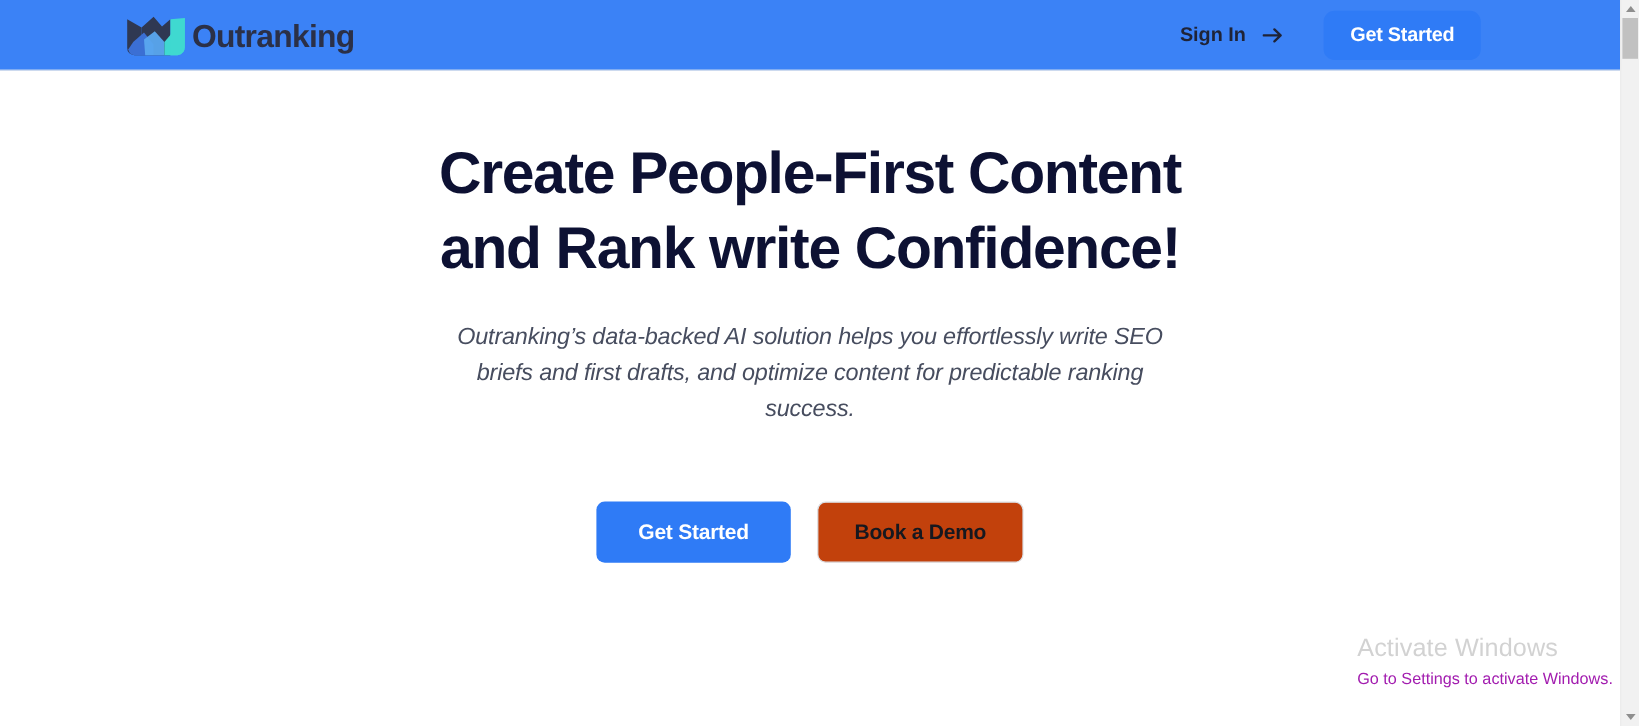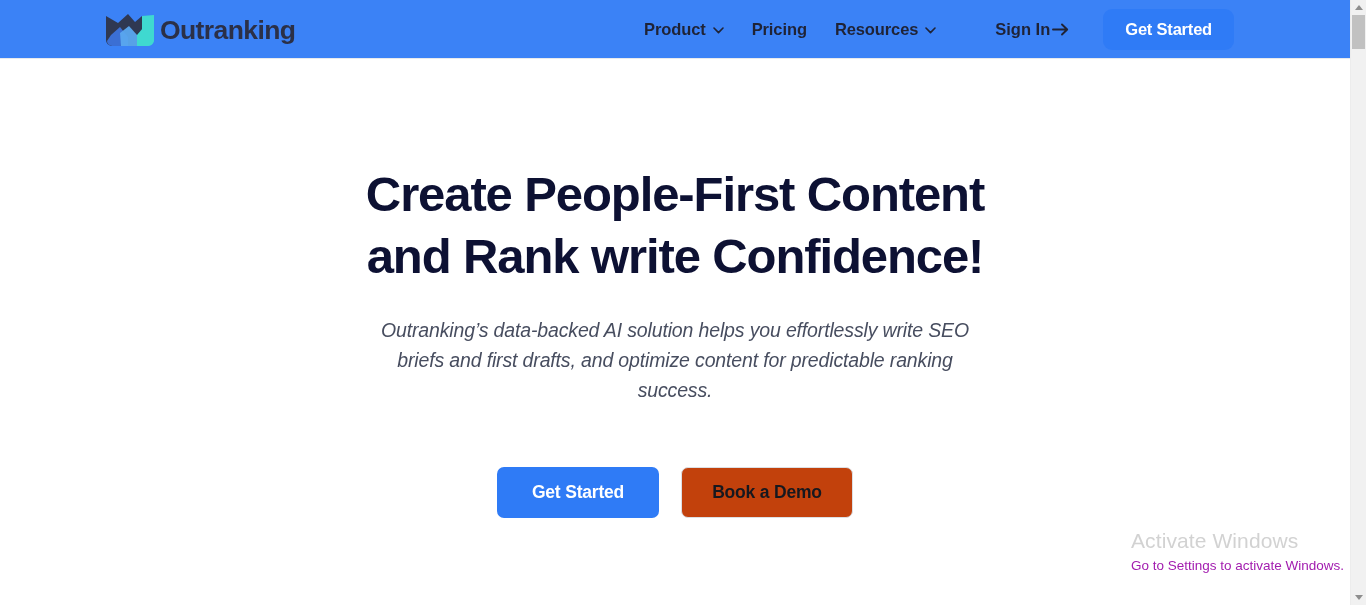--- a/index.html
+++ b/index.html
@@ -104,21 +104,21 @@
     right: 116px;
     top: 0;
     height: 59px;
     display: flex;
     align-items: center;
     gap: 0;
   }
   .signin {
     display: flex;
     align-items: center;
-    gap: 2px;
+    gap: 14px;
     font-size: 16.5px;
     font-weight: 600;
     color: #1f2336;
     cursor: pointer;
     padding-right: 34px;
     white-space: nowrap;
   }
   .arrow-ico {
     display: block;
     width: 17px;
@@ -142,21 +142,21 @@
   
   .hero {
     position: absolute;
     top: 60px;
     left: 0;
     width: 1350px;
     text-align: center;
   }
   .hero-title {
     margin: 0;
-    padding-top: 103px;
+    padding-top: 54px;
     font-size: 49px;
     line-height: 62px;
     font-weight: 700;
     letter-spacing: -1.1px;
     color: #0d1133;
     max-width: 700px;
     margin-left: auto;
     margin-right: auto;
   }
   .hero-sub {
@@ -290,45 +290,20 @@
             <path d="M14 10 L24 1 L31 9 L38 3 L38 33 L14 33 Z" fill="#2f3852"></path>
             <path d="M7 22 L16 14 L24 24 L24 33 L8 33 Q3 32 3 28 Z" fill="#3b6fd4"></path>
             <path d="M16 20 L25 13 L33 22 L33 33 L17 33 Z" fill="#5aa6ef" opacity="0.95"></path>
             <path d="M50 2 L50 26 Q50 32 44 33 L33 33 L33 22 Z" fill="#3fd9d0"></path>
             <path d="M38 3 L50 2 L50 26 Q50 32 44 33 L38 33 Z" fill="#3fd9d0"></path>
           </svg>
         </span>
         <span class="logo-word">Outranking</span>
       </a>
 
-      <nav class="main-nav">
-
-        <div class="nav-item">
-          <span class="nav-label">Product</span>
-          <span>
-            <svg class="chev" viewBox="0 0 11 7" xmlns="http://www.w3.org/2000/svg" aria-hidden="true">
-              <path d="M1 1 L5.5 5.6 L10 1" fill="none" stroke="#1f2336" stroke-width="1.6" stroke-linecap="round" stroke-linejoin="round"></path>
-            </svg>
-          </span>
-        </div>
-
-        <div class="nav-item">
-          <span class="nav-label">Pricing</span>
-        </div>
-
-        <div class="nav-item">
-          <span class="nav-label">Resources</span>
-          <span>
-            <svg class="chev" viewBox="0 0 11 7" xmlns="http://www.w3.org/2000/svg" aria-hidden="true">
-              <path d="M1 1 L5.5 5.6 L10 1" fill="none" stroke="#1f2336" stroke-width="1.6" stroke-linecap="round" stroke-linejoin="round"></path>
-            </svg>
-          </span>
-        </div>
-
-      </nav>
 
       <div class="header-right">
         <a class="signin">
           <span>Sign In</span>
           <span>
             <svg class="arrow-ico" viewBox="0 0 17 13" xmlns="http://www.w3.org/2000/svg" aria-hidden="true">
               <path d="M1 6.5 L15 6.5 M10 1.5 L15.2 6.5 L10 11.5" fill="none" stroke="#1f2336" stroke-width="1.9" stroke-linecap="round" stroke-linejoin="round"></path>
             </svg>
           </span>
         </a>

